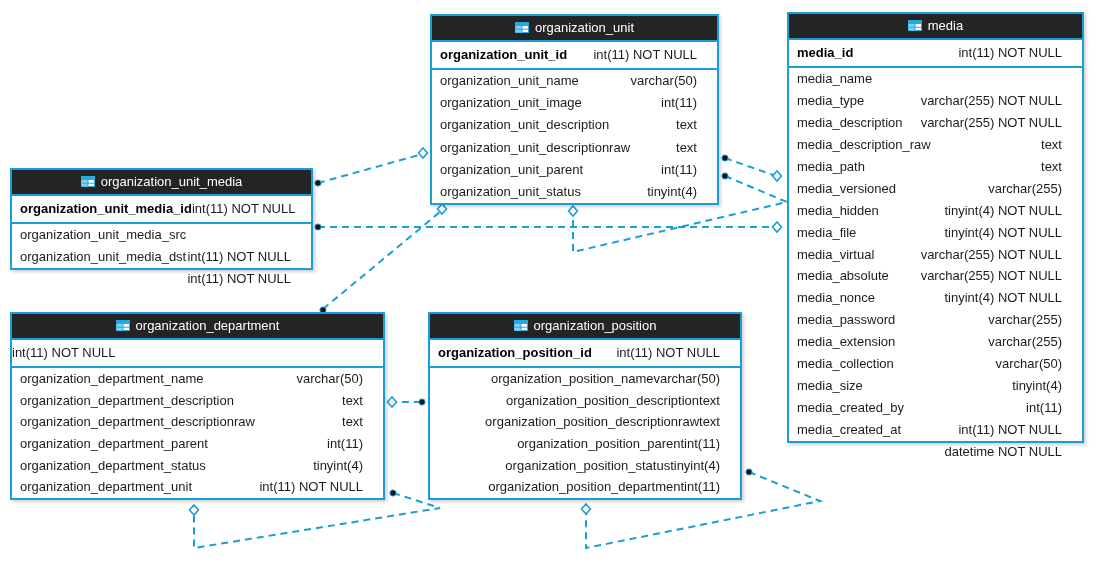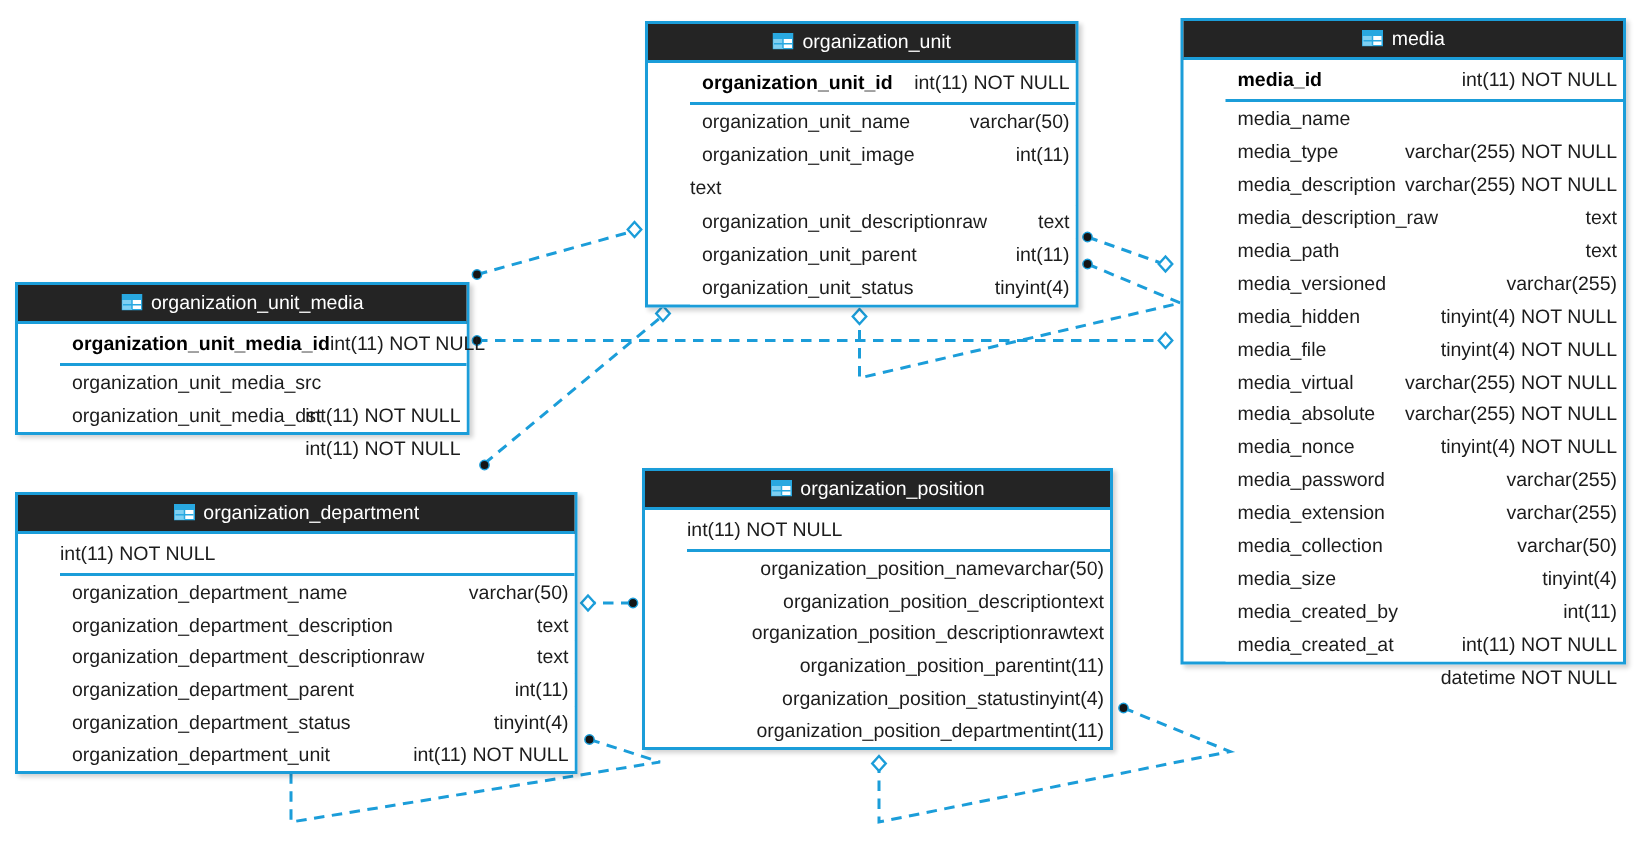--- a/index.html
+++ b/index.html
@@ -12,23 +12,23 @@
   .diamond{fill:#ffffff;stroke:#1b9dd9;stroke-width:1.6;}
 
   .table{position:absolute;z-index:2;box-sizing:border-box;
          border:2px solid #1b9dd9;background:#ffffff;
          box-shadow:2px 2px 3px rgba(0,0,0,0.18);}
   .thead{height:24px;line-height:24px;background:#242424;color:#ffffff;
          text-align:center;font-size:13px;border-bottom:2px solid #1b9dd9;
          white-space:nowrap;overflow:hidden;}
   .thead .ticon{display:inline-block;vertical-align:-1px;margin-right:6px;}
   .row{display:flex;justify-content:space-between;white-space:nowrap;
-       font-size:13px;color:#1c1c1c;background:#fff;margin-left:28px;}
+       font-size:13px;color:#1c1c1c;background:#fff;}
   .row .fname{padding-left:8px;text-align:left;}
-  .row .ftype{padding-right:4px;text-align:right;}
+  .row .ftype{padding-right:20px;text-align:right;}
   .row.pk{height:26px;line-height:26px;border-bottom:2px solid #1b9dd9;}
   .row.pk .fname{font-weight:bold;color:#000;}
   .tbl-unit .row.f{height:22.2px;line-height:22.2px;}
   .tbl-media .row.f{height:21.95px;line-height:21.95px;flex-direction:column;}
   .tbl-unitmedia .row.f{height:22px;line-height:22px;flex-direction:column;}
   .tbl-dept .row.f{height:21.67px;line-height:21.67px;gap:23px;}
   .tbl-pos .row.f{height:21.67px;line-height:21.67px;justify-content:flex-end;}
 </style>
 </head>
 <body>
@@ -74,20 +74,21 @@
       </div>
       <div class="row f">
         <span class="fname">organization_unit_name</span>
         <span class="ftype">varchar(50)</span>
       </div>
       <div class="row f">
         <span class="fname">organization_unit_image</span>
         <span class="ftype">int(11)</span>
       </div>
       <div class="row f">
+        <span class="fname">organization_unit_description</span>
         <span class="ftype">text</span>
       </div>
       <div class="row f">
         <span class="fname">organization_unit_descriptionraw</span>
         <span class="ftype">text</span>
       </div>
       <div class="row f">
         <span class="fname">organization_unit_parent</span>
         <span class="ftype">int(11)</span>
       </div>
@@ -170,42 +171,42 @@
       </div>
       <div class="row f">
         <span class="fname">media_created_by</span>
         <span class="ftype">int(11) NOT NULL</span>
       </div>
       <div class="row f">
         <span class="fname">media_created_at</span>
         <span class="ftype">datetime NOT NULL</span>
       </div>
     </div>
-    <div class="table tbl-unitmedia" style="left: 10px; top: 188px; width: 303px;">
+    <div class="table tbl-unitmedia" style="left: 10px; top: 168px; width: 303px;">
       <div class="thead"><span class="ticon"><svg width="14" height="11" viewBox="0 0 14 11">
             <rect x="0.5" y="0.5" width="13" height="10" fill="#ffffff" stroke="#29a8e0"></rect>
             <rect x="0.5" y="0.5" width="13" height="3.5" fill="#29a8e0"></rect>
             <rect x="0.5" y="4" width="6.5" height="6.5" fill="#7fd0f2"></rect>
             <line x1="7" y1="1" x2="7" y2="10" stroke="#29a8e0" stroke-width="1"></line>
             <line x1="1" y1="7.2" x2="13" y2="7.2" stroke="#29a8e0" stroke-width="1"></line>
           </svg></span><span>organization_unit_media</span></div>
       <div class="row pk">
         <span class="fname">organization_unit_media_id</span>
         <span class="ftype">int(11) NOT NULL</span>
       </div>
       <div class="row f">
         <span class="fname">organization_unit_media_src</span>
         <span class="ftype">int(11) NOT NULL</span>
       </div>
       <div class="row f">
         <span class="fname">organization_unit_media_dst</span>
         <span class="ftype">int(11) NOT NULL</span>
       </div>
     </div>
-    <div class="table tbl-dept" style="left: 10px; top: 328px; width: 375px;">
+    <div class="table tbl-dept" style="left: 10px; top: 312px; width: 375px;">
       <div class="thead"><span class="ticon"><svg width="14" height="11" viewBox="0 0 14 11">
             <rect x="0.5" y="0.5" width="13" height="10" fill="#ffffff" stroke="#29a8e0"></rect>
             <rect x="0.5" y="0.5" width="13" height="3.5" fill="#29a8e0"></rect>
             <rect x="0.5" y="4" width="6.5" height="6.5" fill="#7fd0f2"></rect>
             <line x1="7" y1="1" x2="7" y2="10" stroke="#29a8e0" stroke-width="1"></line>
             <line x1="1" y1="7.2" x2="13" y2="7.2" stroke="#29a8e0" stroke-width="1"></line>
           </svg></span><span>organization_department</span></div>
       <div class="row pk">
         <span class="ftype">int(11) NOT NULL</span>
       </div>
@@ -236,20 +237,21 @@
     </div>
     <div class="table tbl-pos" style="left: 428px; top: 312px; width: 314px;">
       <div class="thead"><span class="ticon"><svg width="14" height="11" viewBox="0 0 14 11">
             <rect x="0.5" y="0.5" width="13" height="10" fill="#ffffff" stroke="#29a8e0"></rect>
             <rect x="0.5" y="0.5" width="13" height="3.5" fill="#29a8e0"></rect>
             <rect x="0.5" y="4" width="6.5" height="6.5" fill="#7fd0f2"></rect>
             <line x1="7" y1="1" x2="7" y2="10" stroke="#29a8e0" stroke-width="1"></line>
             <line x1="1" y1="7.2" x2="13" y2="7.2" stroke="#29a8e0" stroke-width="1"></line>
           </svg></span><span>organization_position</span></div>
       <div class="row pk">
+        <span class="fname">organization_position_id</span>
         <span class="ftype">int(11) NOT NULL</span>
       </div>
       <div class="row f">
         <span class="fname">organization_position_name</span>
         <span class="ftype">varchar(50)</span>
       </div>
       <div class="row f">
         <span class="fname">organization_position_description</span>
         <span class="ftype">text</span>
       </div>

